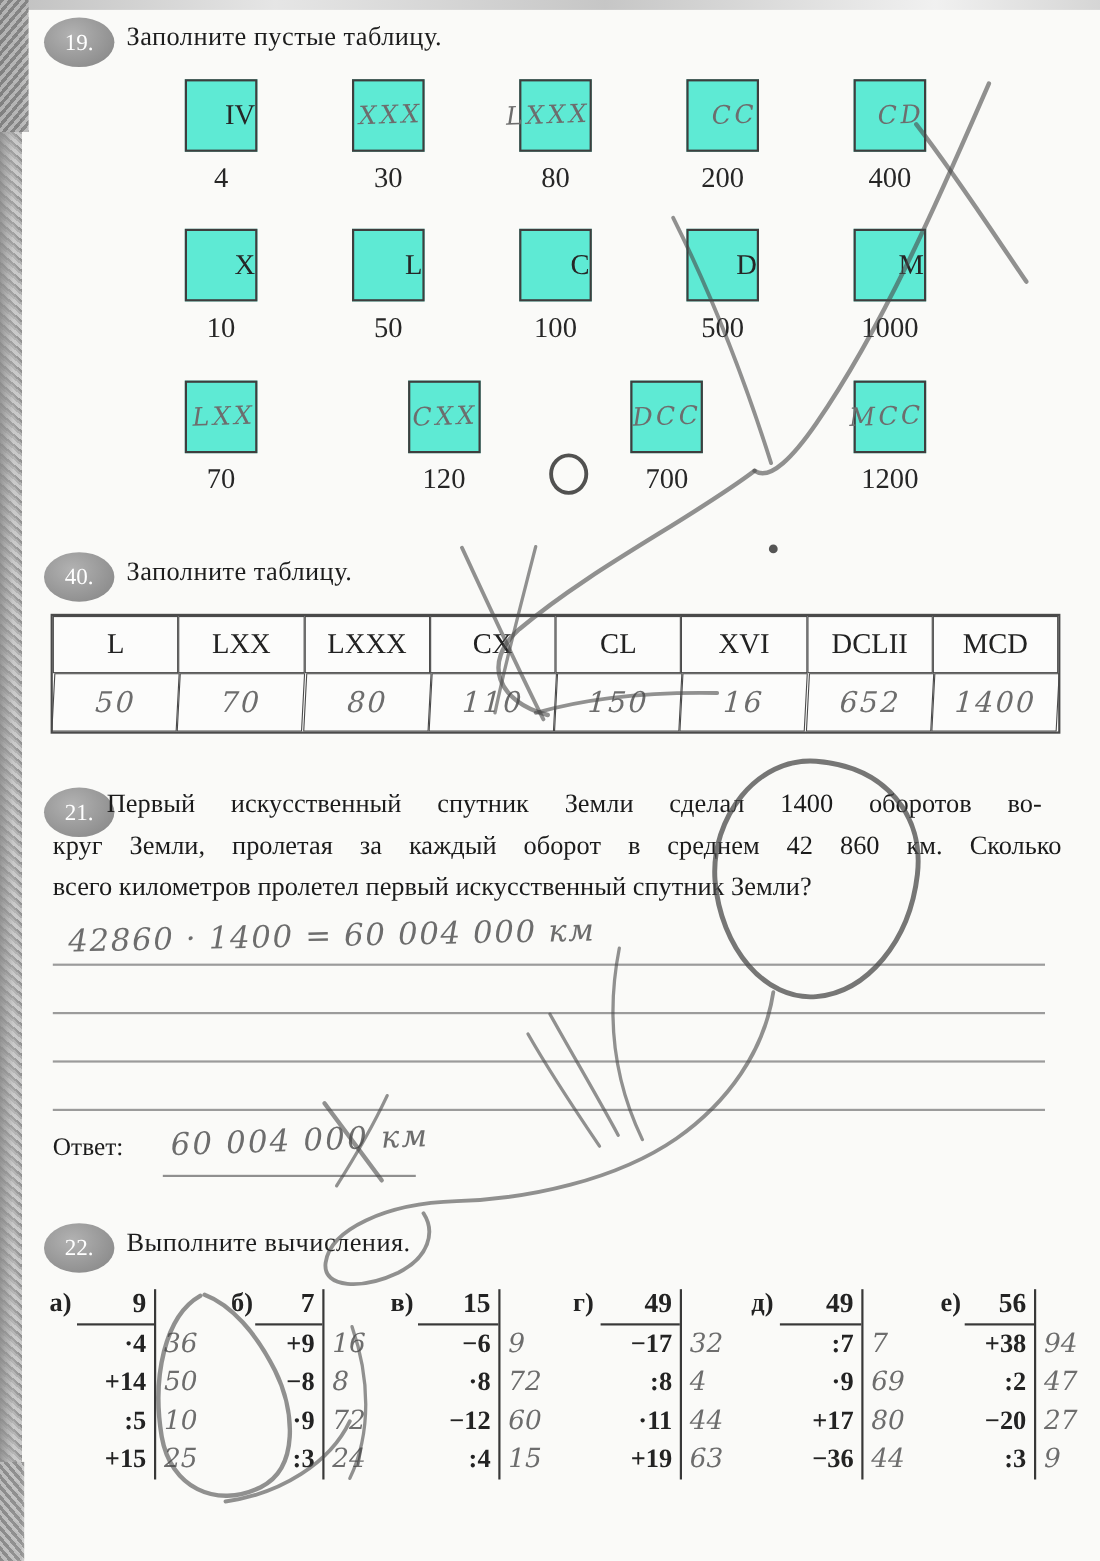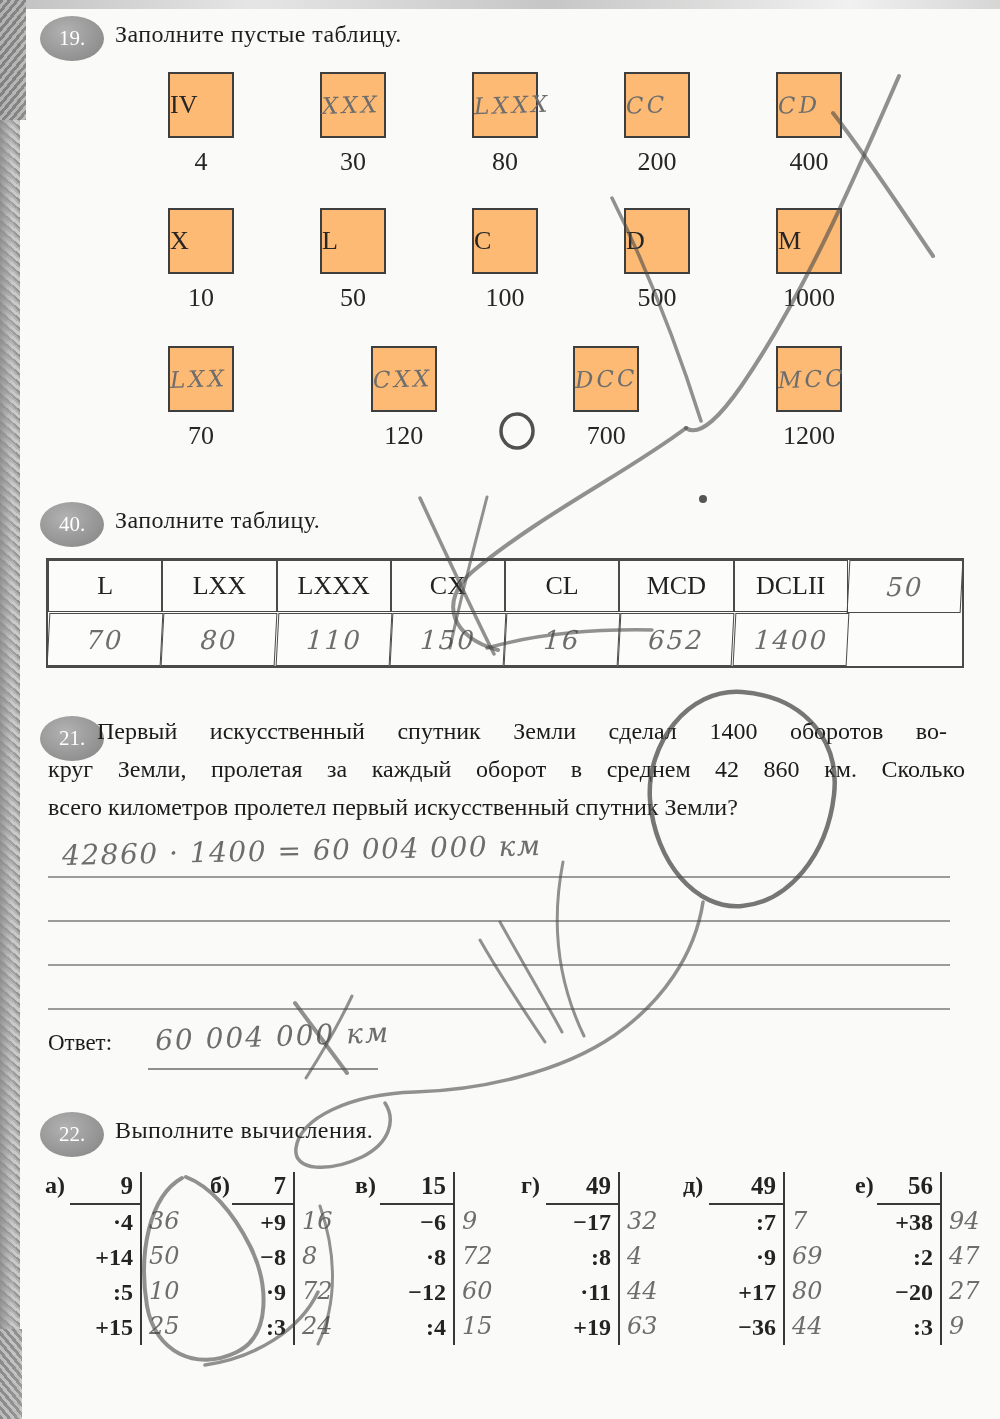--- a/index.html
+++ b/index.html
@@ -17,21 +17,21 @@
     background:repeating-linear-gradient(50deg,#8a8a8a 0 3px,#c2c2c2 3px 6px);opacity:.85;}
 
   .badge{position:absolute;left:40px;width:64px;height:45px;border-radius:50%;
     background:radial-gradient(ellipse at 40% 35%,#b2b2b2,#8d8d8d 78%);
     color:#fff;font-weight:normal;font-size:21px;display:flex;align-items:center;justify-content:center;}
   .ex-title{position:absolute;left:115px;font-size:24px;color:#1d1d1d;letter-spacing:.4px;}
 
   .cellrow{position:absolute;left:126px;width:758px;display:flex;justify-content:space-between;}
   .rcell{width:150px;text-align:center;}
   .rbox{width:62px;height:62px;border:2.5px solid #3e3e3e;margin:0 auto;display:flex;
-    align-items:center;justify-content:flex-start;font-size:26px;color:#262626;background:#fdba74;}
+    align-items:center;justify-content:flex-end;font-size:26px;color:#262626;background:#5eead4;}
   .rval{margin-top:9px;font-size:26px;color:#262626;}
 
   .hw{font-family:"DejaVu Serif",serif;font-style:italic;color:#6d6d6d;}
   .rbox .hw{font-size:23px;letter-spacing:3px;transform:rotate(-2deg);}
 
   .tbl{position:absolute;left:46px;top:558px;width:914px;border:2.5px solid #4a4a4a;
     display:grid;grid-template-columns:repeat(8,1fr);background:#fcfcfb;}
   .tbl .th{border:1.5px solid #4a4a4a;height:50px;display:flex;align-items:center;justify-content:center;
     font-size:26px;color:#222;}
   .tbl .td{border:1.5px solid #4a4a4a;height:51px;display:flex;align-items:center;justify-content:center;
@@ -164,22 +164,23 @@
 
 <div class="badge" style="top:502px">40.</div>
 <div class="ex-title" style="top:507px">Заполните таблицу.</div>
 
 <div class="tbl">
   <div class="th">L</div>
   <div class="th">LXX</div>
   <div class="th">LXXX</div>
   <div class="th">CX</div>
   <div class="th">CL</div>
+  <div class="th">XVI</div>
+  <div class="th">DCLII</div>
   <div class="th">MCD</div>
-  <div class="th">DCLII</div>
   <div class="td hw">50</div>
   <div class="td hw">70</div>
   <div class="td hw">80</div>
   <div class="td hw">110</div>
   <div class="td hw">150</div>
   <div class="td hw">16</div>
   <div class="td hw">652</div>
   <div class="td hw">1400</div>
 </div>
 

